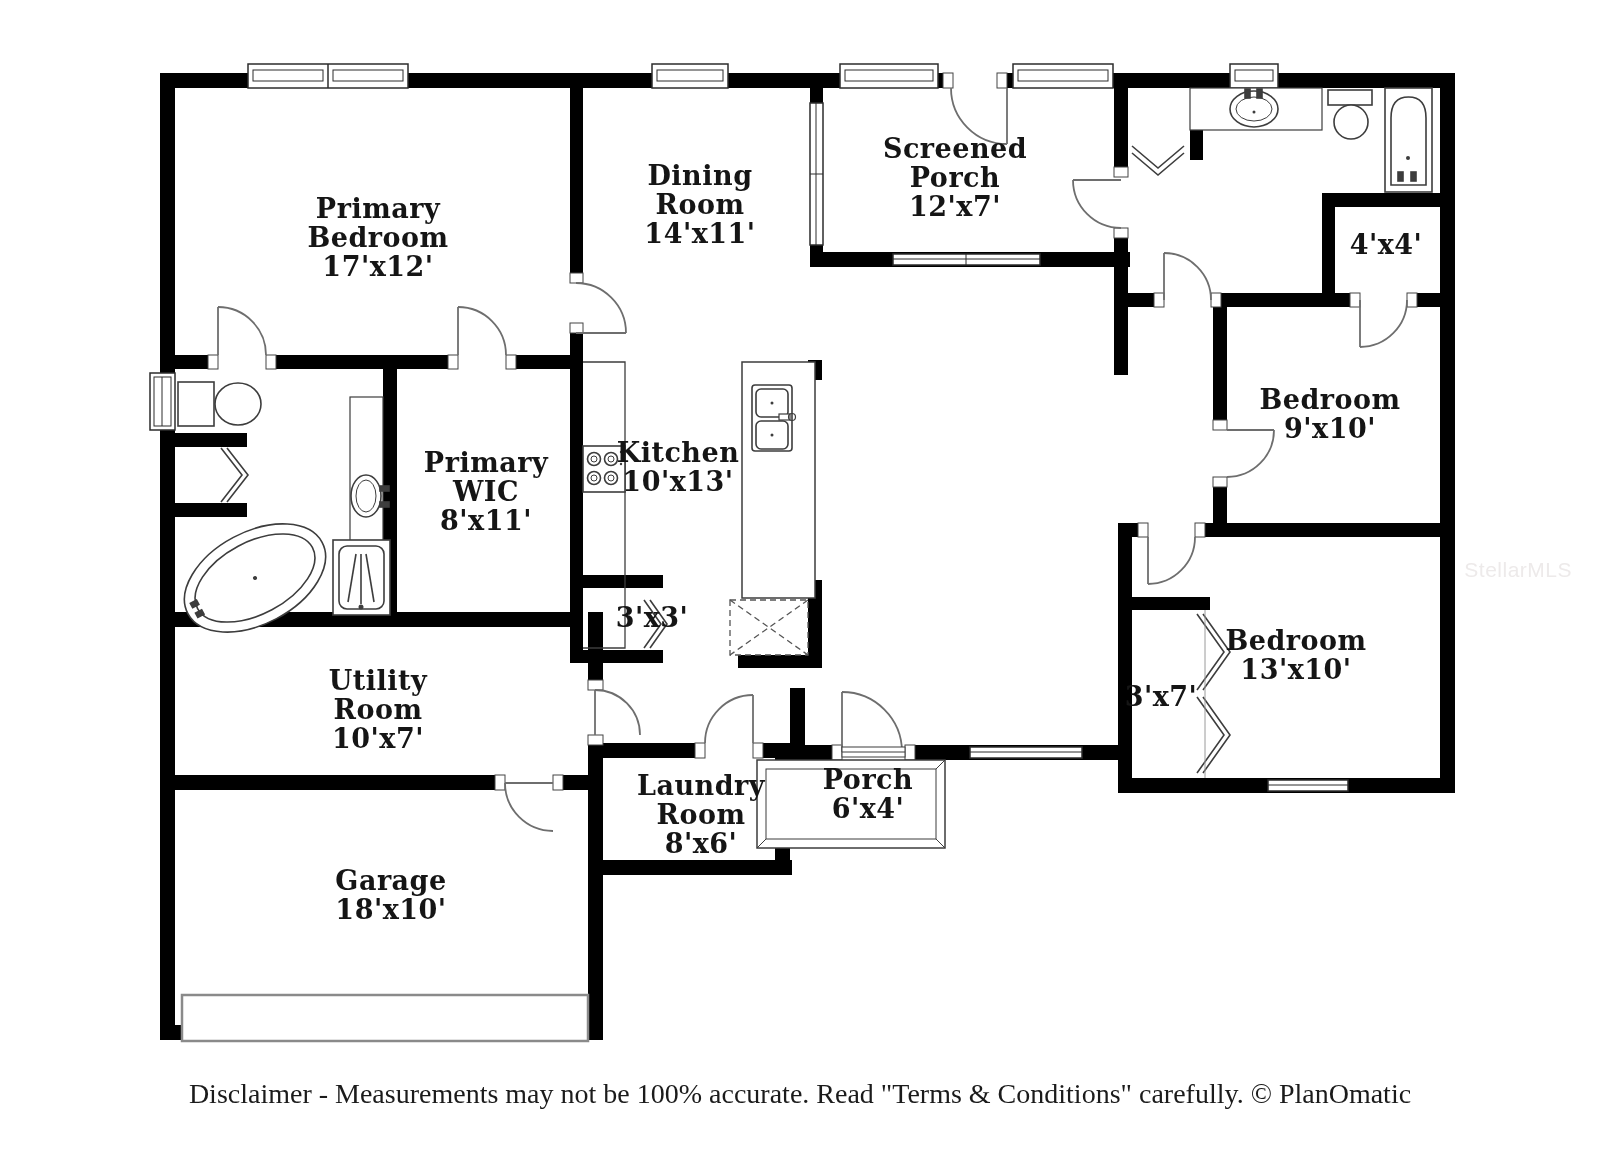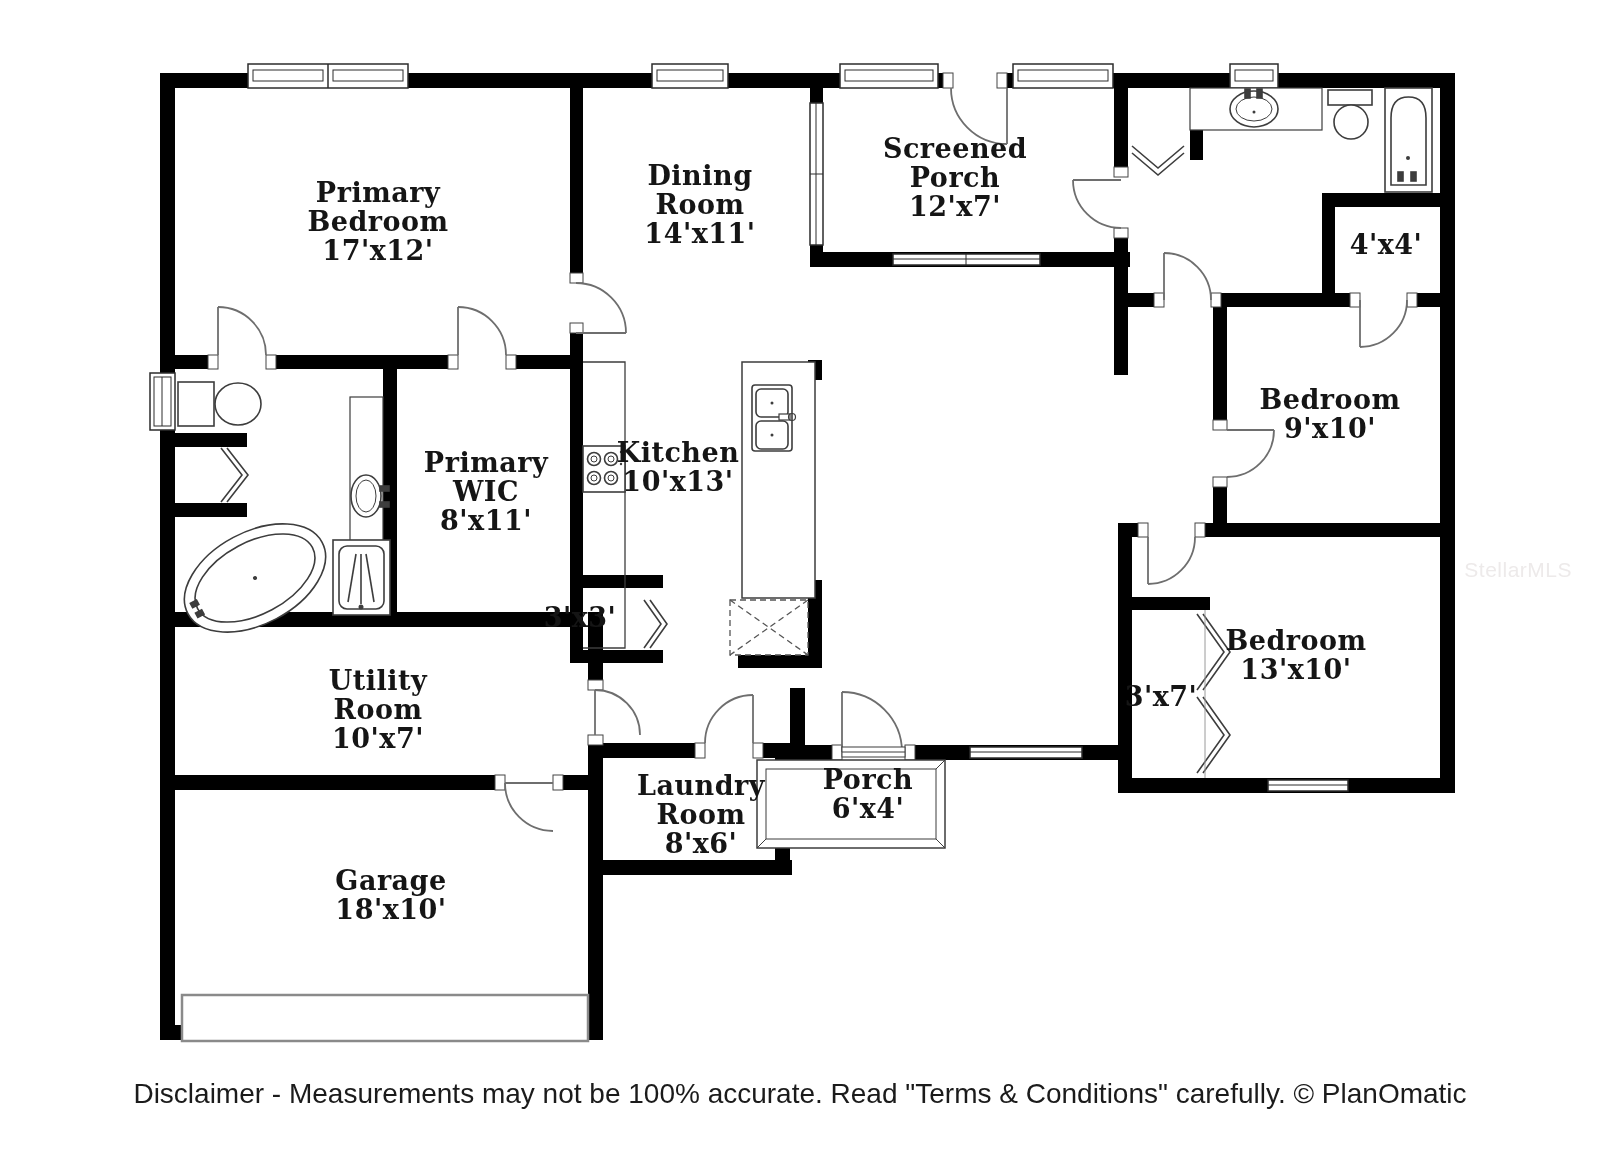--- a/index.html
+++ b/index.html
@@ -23,21 +23,21 @@
     letter-spacing:.5px;
     white-space:normal;
   }
   .room-label .rname:empty{display:none;}
   #disclaimer{
     position:absolute;
     left:50%;top:1078px;
     transform:translateX(-50%);
     width:1400px;
     text-align:center;
-    font-family:Liberation Sans, sans-serif;
+    font-family:Liberation Serif, serif;
     font-size:28px;
     color:#1b1b1b;
     white-space:nowrap;
   }
   #watermark{
     position:absolute;
     right:28px;top:558px;
     font-family:"Liberation Sans",sans-serif;
     font-size:21px;
     color:#edeaea;
@@ -369,21 +369,21 @@
       <line x1="757" y1="848" x2="766" y2="839" stroke-width="1"></line>
       <line x1="945" y1="848" x2="936" y2="839" stroke-width="1"></line>
       <line x1="945" y1="760" x2="936" y2="769" stroke-width="1"></line>
     </g>
     <g>
       <rect x="182" y="995" width="406" height="46" stroke="#8a8a8a" stroke-width="2.5"></rect>
     </g>
   </g>
 </svg>
 
-  <div class="room-label" style="left:378px;top:222px;width:200px">
+  <div class="room-label" style="left:378px;top:238px;width:200px">
     <span class="rname">Primary Bedroom</span>
     <span class="rdims">17'x12'</span>
   </div>
   <div class="room-label" style="left:700px;top:205px;width:140px">
     <span class="rname">Dining Room</span>
     <span class="rdims">14'x11'</span>
   </div>
   <div class="room-label" style="left:955px;top:178px;width:200px">
     <span class="rname">Screened Porch</span>
     <span class="rdims">12'x7'</span>
@@ -397,21 +397,21 @@
     <span class="rdims">9'x10'</span>
   </div>
   <div class="room-label" style="left:486px;top:492px;width:160px">
     <span class="rname">Primary WIC</span>
     <span class="rdims">8'x11'</span>
   </div>
   <div class="room-label" style="left:678px;top:468px;width:220px">
     <span class="rname">Kitchen</span>
     <span class="rdims">10'x13'</span>
   </div>
-  <div class="room-label" style="left:580px;top:618px;width:110px">
+  <div class="room-label" style="left:652px;top:618px;width:110px">
 
     <span class="rdims">3'x3'</span>
   </div>
   <div class="room-label" style="left:378px;top:710px;width:140px">
     <span class="rname">Utility Room</span>
     <span class="rdims">10'x7'</span>
   </div>
   <div class="room-label" style="left:391px;top:896px;width:220px">
     <span class="rname">Garage</span>
     <span class="rdims">18'x10'</span>

